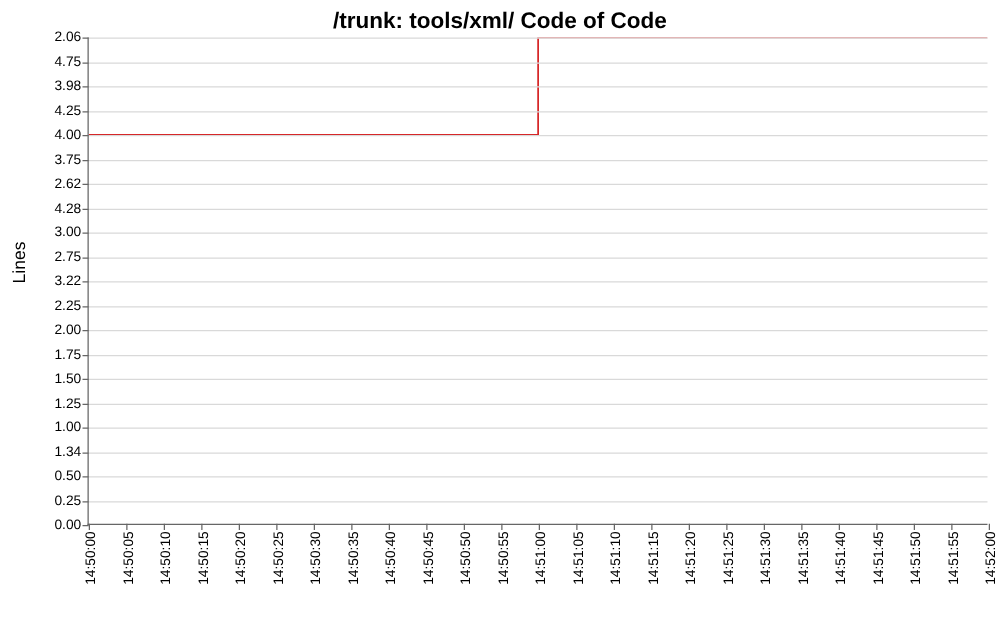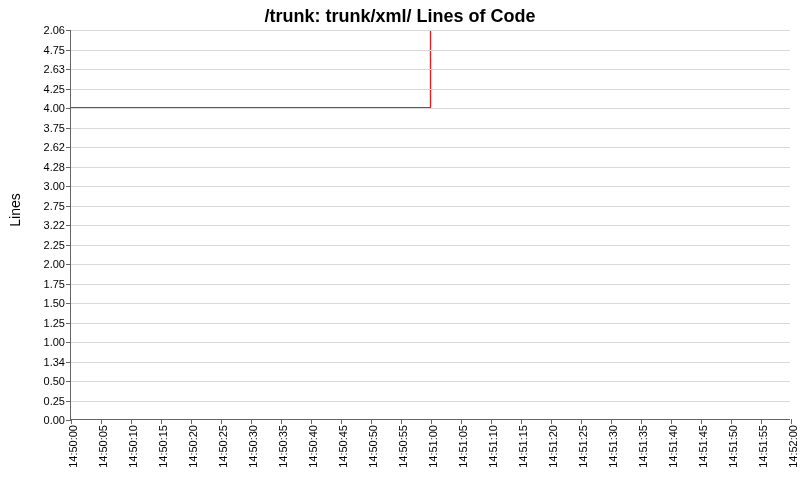--- a/index.html
+++ b/index.html
@@ -105,21 +105,21 @@
     width: 100%;
     height: 100%;
     pointer-events: none;
   }
 </style>
 </head>
 <body>
 
 <div class="chart-wrap">
 
-  <div class="chart-title">/trunk: trunk/xml/ Lines of Code</div>
+  <div class="chart-title">/trunk: tools/xml/ Code of Code</div>
 
   <div class="ylabel">
     <span>Lines</span>
   </div>
 
   <div class="plot" id="plot">
     <svg class="series-line" id="series-svg" viewBox="0 0 720 390" preserveAspectRatio="none">
         <path d="M0.00 78.00 L360.00 78.00 L360.00 0.00 L720.00 0.00" fill="none" stroke="#d62728" stroke-width="1.4"></path>
       </svg>
   <div class="ytick-mark" style="top: 390px;"></div>
@@ -170,21 +170,21 @@
       <div class="ytick-mark" style="top: 97.5px;"></div>
       <div class="ytick-label" style="top: 97.5px;">3.75</div>
       <div class="gridline-h" style="top: 78px;"></div>
       <div class="ytick-mark" style="top: 78px;"></div>
       <div class="ytick-label" style="top: 78px;">4.00</div>
       <div class="gridline-h" style="top: 58.5px;"></div>
       <div class="ytick-mark" style="top: 58.5px;"></div>
       <div class="ytick-label" style="top: 58.5px;">4.25</div>
       <div class="gridline-h" style="top: 39px;"></div>
       <div class="ytick-mark" style="top: 39px;"></div>
-      <div class="ytick-label" style="top: 39px;">2.63</div>
+      <div class="ytick-label" style="top: 39px;">3.98</div>
       <div class="gridline-h" style="top: 19.5px;"></div>
       <div class="ytick-mark" style="top: 19.5px;"></div>
       <div class="ytick-label" style="top: 19.5px;">4.75</div>
       <div class="gridline-h" style="top: 0px;"></div>
       <div class="ytick-mark" style="top: 0px;"></div>
       <div class="ytick-label" style="top: 0px;">2.06</div>
       <div class="xtick-mark" style="left: 0px;"></div>
       <div class="xtick-label" style="left: 0px;">14:50:00</div>
       <div class="xtick-mark" style="left: 30px;"></div>
       <div class="xtick-label" style="left: 30px;">14:50:05</div>

